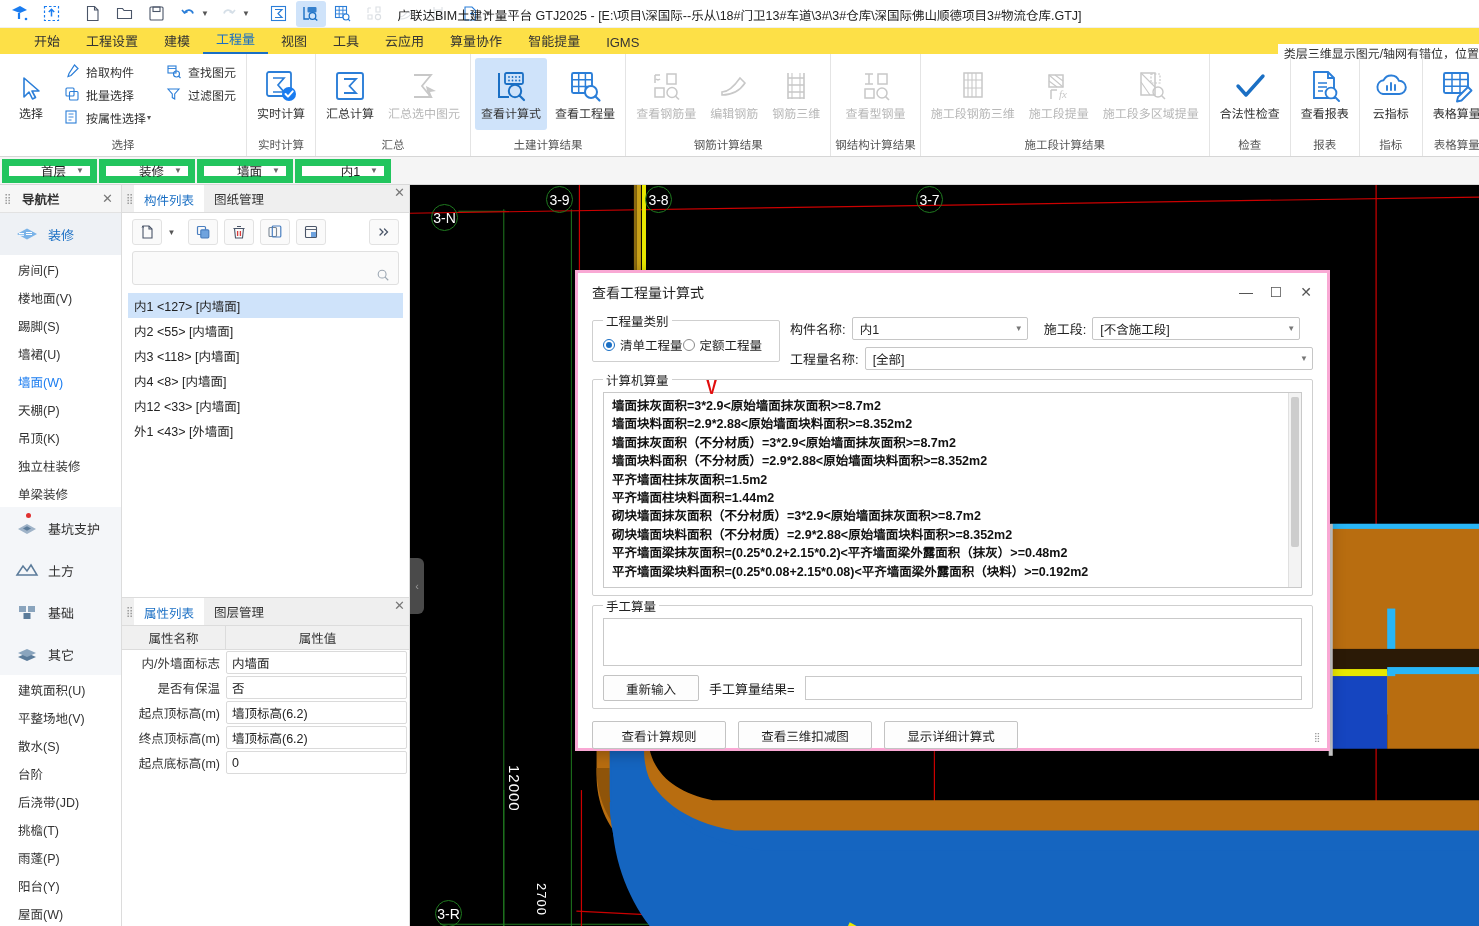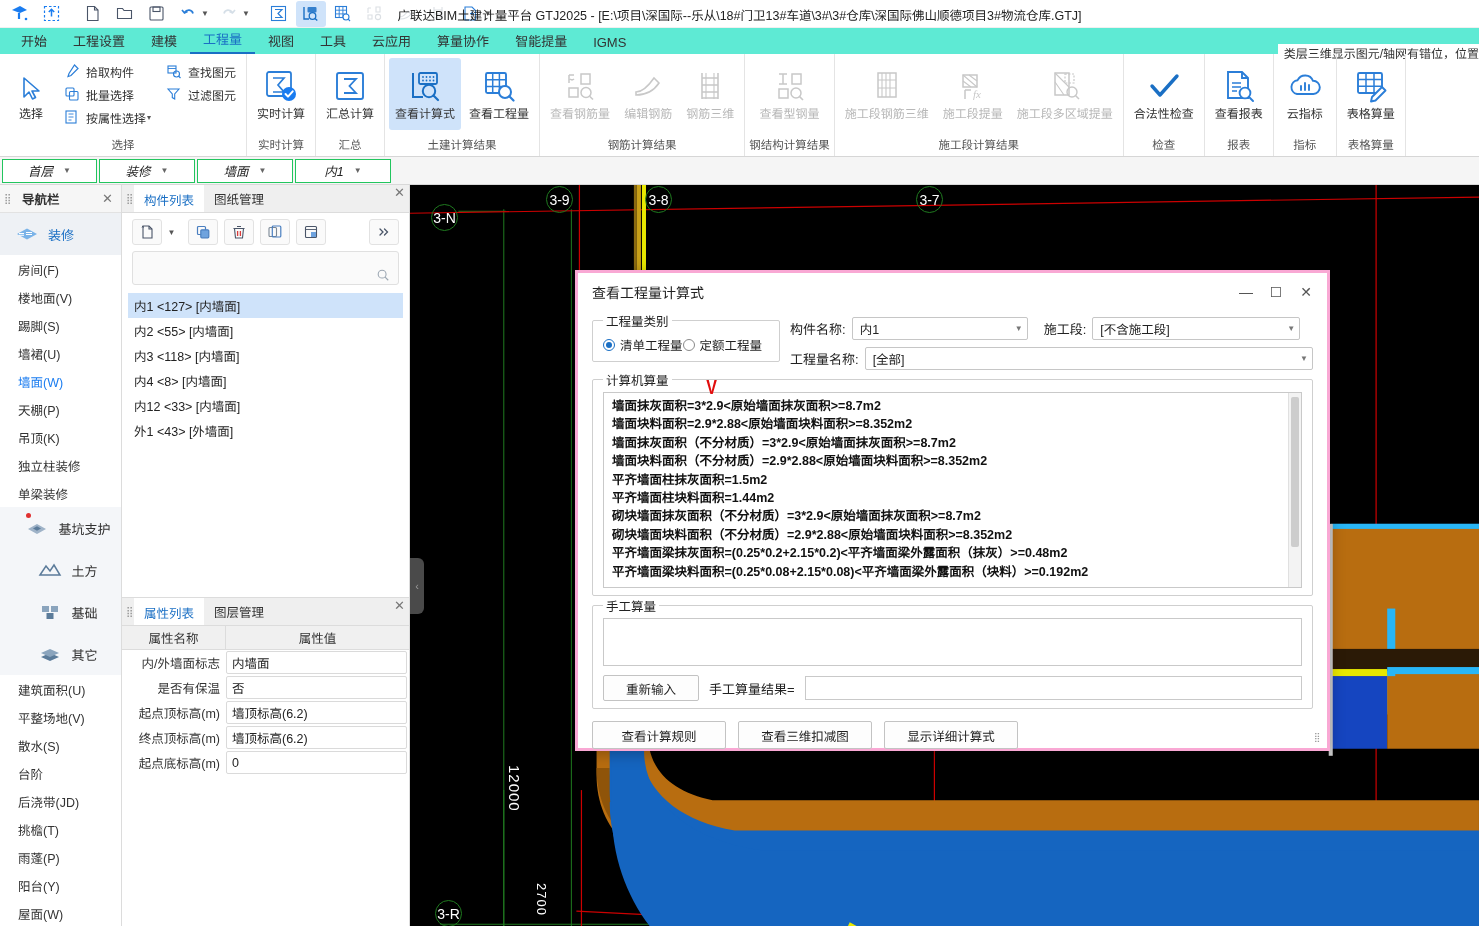--- a/index.html
+++ b/index.html
@@ -35,21 +35,21 @@
   .caret-sm { font-size: 8px; color: #555; margin-left: -4px; padding-right: 3px; }
   .title-text {
     position: absolute; left: 0; right: 0; top: 5px;
     text-align: center; font-size: 12.5px; color: #222;
     pointer-events: none;
   }
 
   
   .menubar {
     height: 26px; display: flex; align-items: flex-end;
-    background: #5eead4; padding-left: 8px;
+    background: #fde047; padding-left: 21px;
     position: relative;
   }
   .menu-item {
     padding: 2px 13px 4px; font-size: 13px; color: #333; cursor: pointer;
     white-space: nowrap;
   }
   .menu-item.active { color: #1a6fc4; border-bottom: 2px solid #1a6fc4; font-weight: normal; }
   .notice {
     position: absolute; right: 0; top: 16px;
     font-size: 12px; color: #333;
@@ -96,24 +96,24 @@
     font-size: 12px; color: #333; white-space: nowrap; height: 22px;
   }
   .small-btn .sico { width: 18px; height: 18px; display:flex; align-items:center; justify-content:center; }
 
   
   .combostrip {
     height: 28px; background: #f5f5f5; display: flex; align-items: center;
     border-bottom: 1px solid #d8d8d8;
   }
   .combo {
-    height: 24px; background: #fff; border: 1px solid #22c55e;
-    display: flex; align-items: center; justify-content: center;
+    height: 24px; background: #fff; border: 7px solid #22c55e;
+    display: flex; align-items: center; justify-content: flex-end;
     padding: 0 6px; font-size: 12.5px; color: #222; cursor: pointer;
-    margin-left: 2px; position: relative; font-style: italic;
+    margin-left: 2px; position: relative;
   }
   .combo:first-child { margin-left: 2px; }
   .combo .arr { font-size: 8px; color: #666; margin-left: 10px; }
 
   
   .body { display: flex; height: 767px; width: 100%; }
 
   
   .navbar {
     width: 122px; background: #fbfbfb; border-right: 1px solid #dcdcdc;
@@ -126,21 +126,21 @@
     background: #f6f6f6; padding: 0 4px; flex: none;
   }
   .grip { width: 12px; color: #9a9a9a; font-size: 10px; line-height: 8px; letter-spacing: 1px; }
   .panel-title { font-size: 12.5px; color: #333; padding: 0 6px; font-weight: 600; }
   .panel-x { margin-left: auto; color: #777; cursor: pointer; font-size: 13px; padding: 0 4px; }
   .nav-list { flex: 1; overflow: hidden; }
   .nav-cat {
     height: 42px; display: flex; align-items: center; gap: 8px;
     padding-left: 14px; background: #eef1f5; cursor: pointer; position: relative;
   }
-  .nav-cat.plain { background: #f4f6f9; justify-content: center; }
+  .nav-cat.plain { background: #f4f6f9; }
   .nav-cat .nlbl { font-size: 13px; color: #333; }
   .nav-cat.active .nlbl { color: #1a6fc4; }
   .nav-item {
     height: 28px; display: flex; align-items: center; padding-left: 18px;
     font-size: 12.5px; color: #333; cursor: pointer; background: #fff;
   }
   .nav-item.active { color: #1a7cf0; }
   .dot-new {
     position: absolute; width: 5px; height: 5px; border-radius: 50%;
     background: #e03131; left: 26px; top: 6px;
@@ -522,20 +522,29 @@
     <div class="rgroup">
       <div class="rgroup-body">
         <div class="big-btn">
           <div class="ico">
             <svg width="36" height="36" viewBox="0 0 36 36">
                 <rect x="5" y="5" width="26" height="26" rx="2" fill="none" stroke="#2b7ed8" stroke-width="1.9"></rect>
                 <path d="M12 11 h12 l-6.5 7 l6.5 7 h-12" stroke="#2b7ed8" stroke-width="1.8" fill="none"></path>
               </svg>
           </div>
           <div class="lbl">汇总计算</div>
+        </div>
+        <div class="big-btn disabled">
+          <div class="ico">
+            <svg width="36" height="36" viewBox="0 0 36 36">
+                <path d="M8 7 h17 l-9 11 l9 11 h-17" stroke="#c8c8c8" stroke-width="1.8" fill="none"></path>
+                <path d="M20 18 L30 23 L24 24 L26 29 L23.5 30 L21.5 25 Z" fill="#c8c8c8"></path>
+              </svg>
+          </div>
+          <div class="lbl">汇总选中图元</div>
         </div>
       </div>
       <div class="rgroup-title">汇总</div>
     </div>
 
     <div class="rgroup">
       <div class="rgroup-body">
         <div class="big-btn selected">
           <div class="ico">
             <svg width="36" height="36" viewBox="0 0 36 36">

